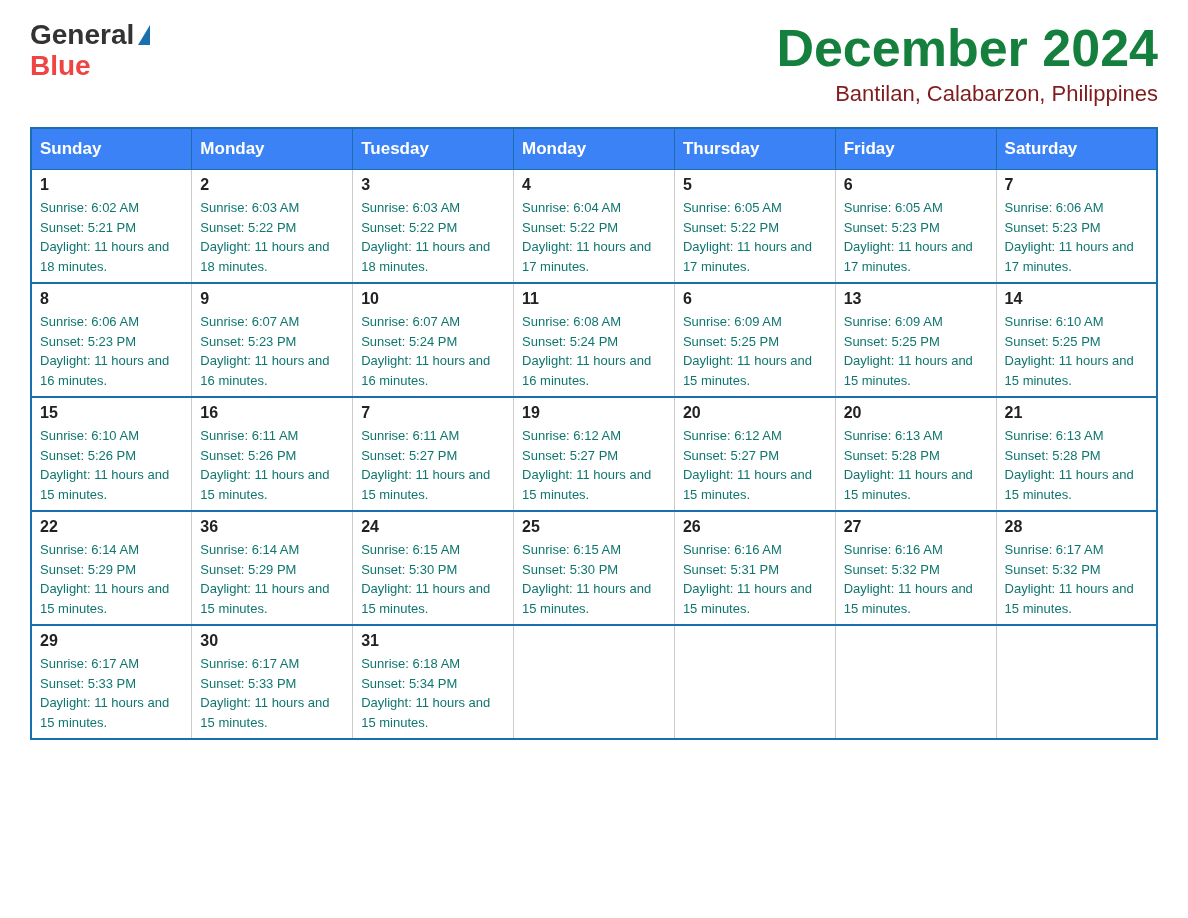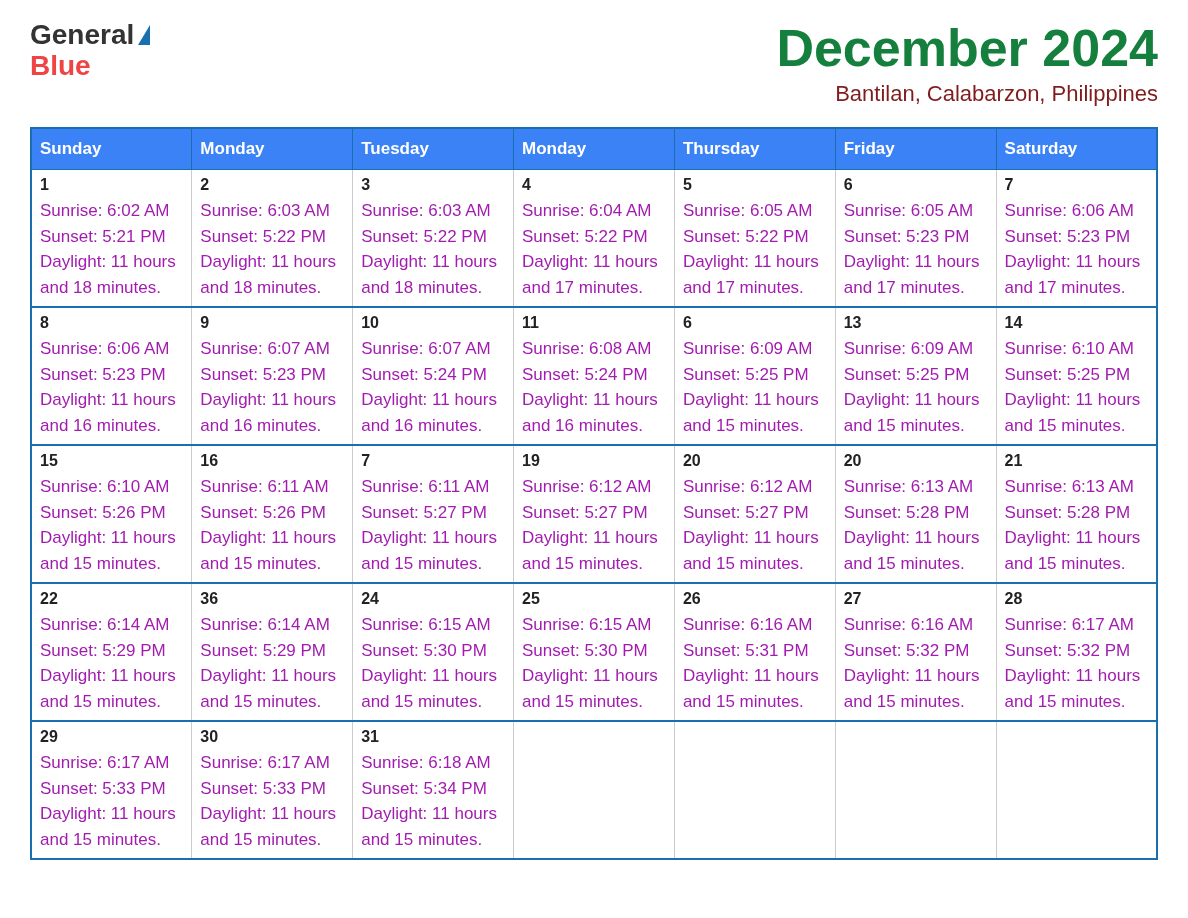--- a/index.html
+++ b/index.html
@@ -88,23 +88,23 @@
       border-bottom: 1px solid #ccc;
     }
     .day-number {
       font-size: 16px;
       font-weight: bold;
       color: #222;
       display: block;
       margin-bottom: 4px;
     }
     .day-info {
-      font-size: 17px;
+      font-size: 13px;
       line-height: 1.5;
-      color: #a21caf;
+      color: #0f766e;
     }
     .empty-cell {
       background: #fff;
     }
   </style>
 </head>
 <body>
 
 <div class="header">
   <div class="logo">

